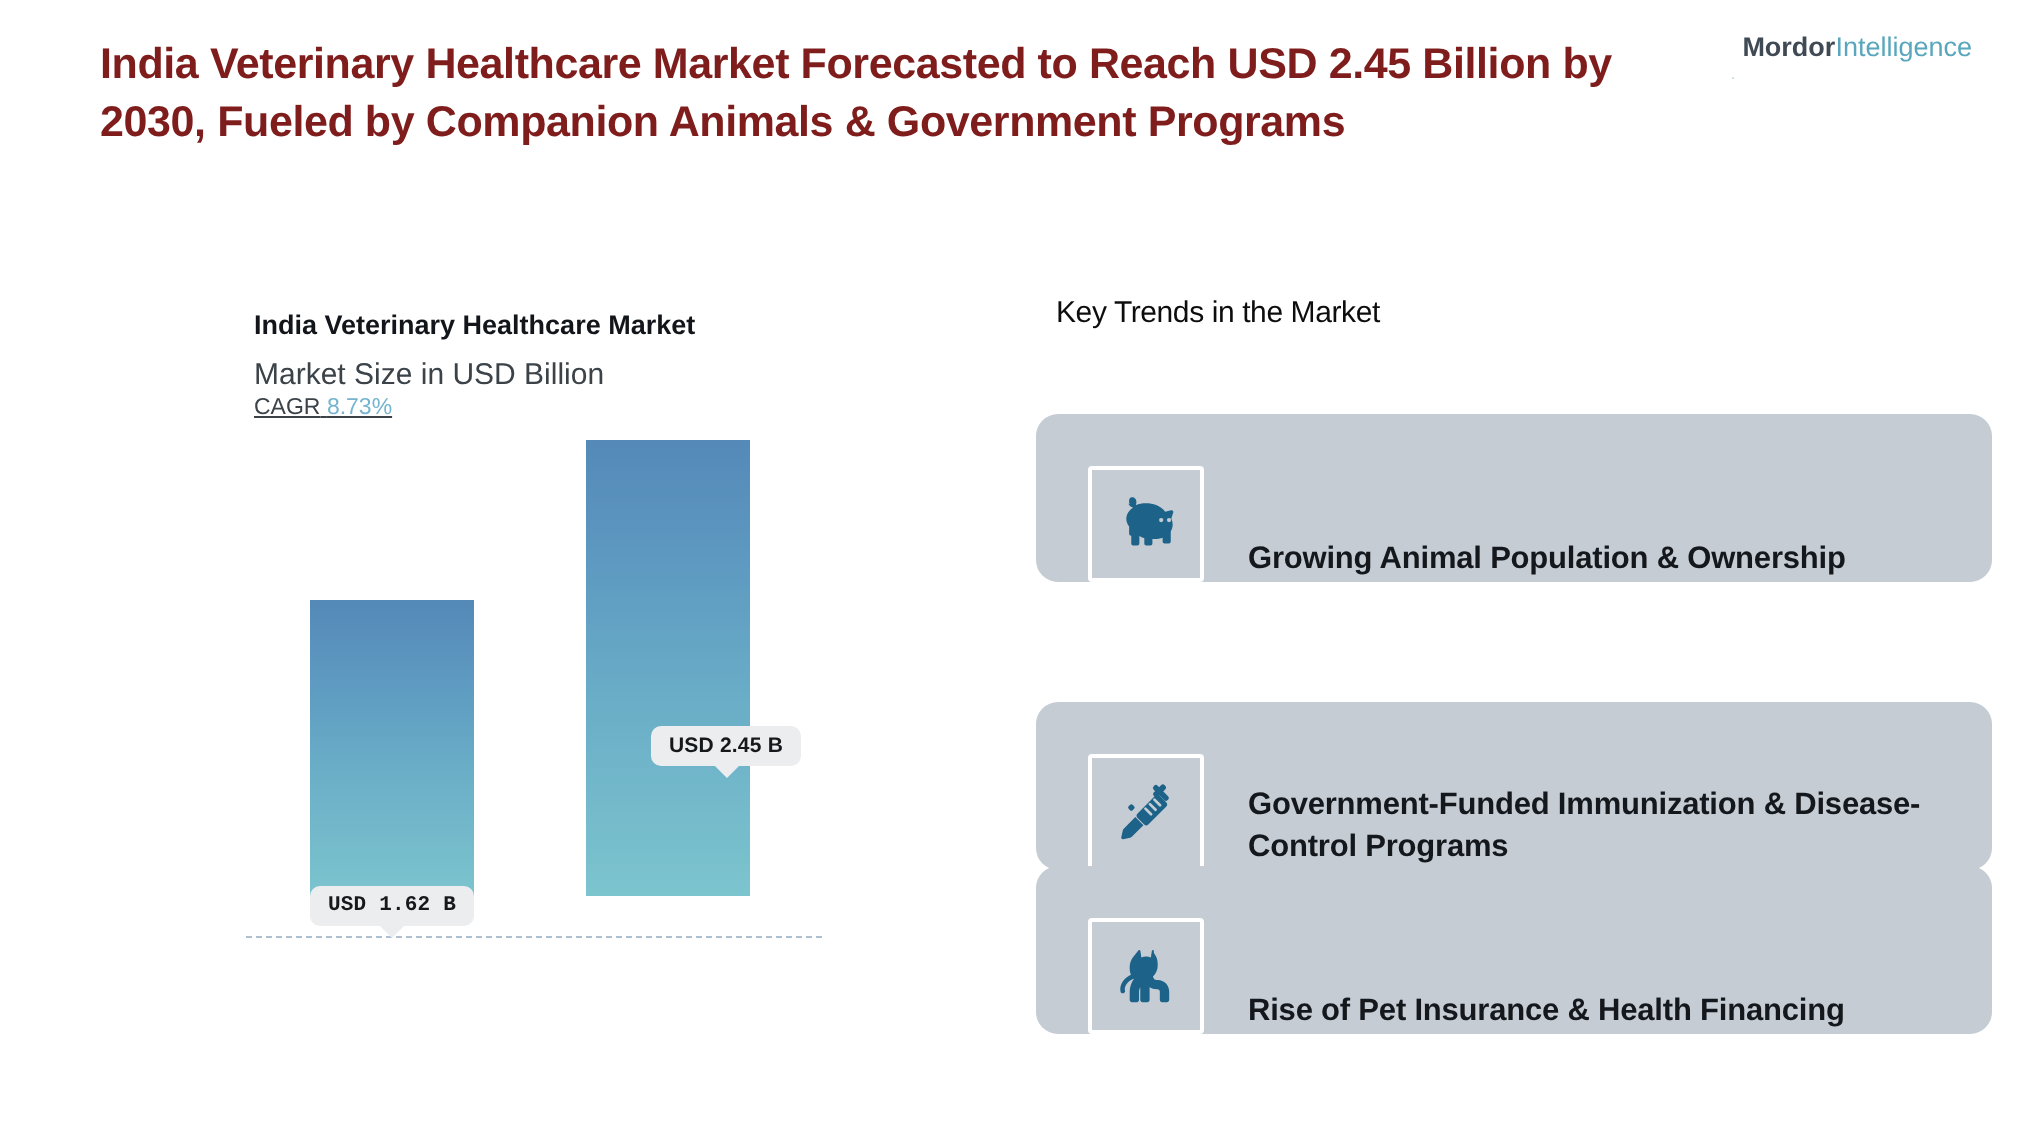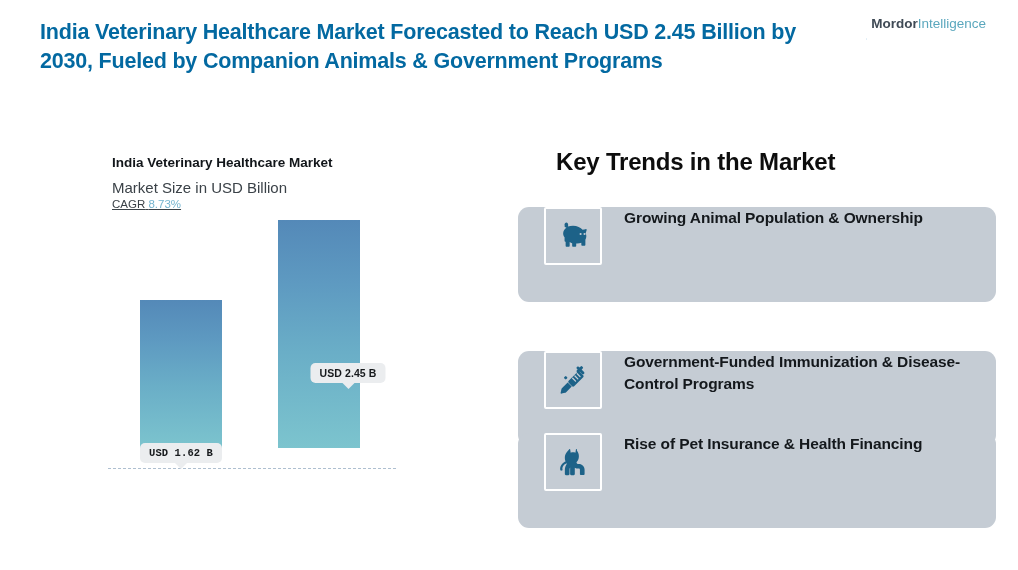--- a/index.html
+++ b/index.html
@@ -6,35 +6,35 @@
   body{
     width:1018px;height:570px;
     background:#ffffff;
     font-family:"Liberation Sans", sans-serif;
     overflow:hidden;position:relative;
   }
   .page{position:absolute;inset:0;}
 
   
   .headline{
-    position:absolute;left:40px;top:18px;width:790px;
+    position:absolute;left:50px;top:18px;width:790px;
     font-size:21.5px;font-weight:bold;line-height:1.33;
-    color:#0369a1;letter-spacing:-0.2px;
+    color:#7f1d1d;letter-spacing:-0.2px;
   }
   .brand{
     position:absolute;left:866px;top:16px;width:120px;
     display:flex;flex-direction:row;align-items:flex-start;gap:4px;
   }
   .brand-mark{width:100px;height:46px;display:block;}
   .brand-text{font-size:13.5px;white-space:nowrap;}
   .brand-text .b1{color:#3f4a55;font-weight:bold;}
   .brand-text .b2{color:#5aa7bd;font-weight:normal;}
 
   
-  .chart-panel{position:absolute;left:0;top:130px;width:500px;height:440px;}
+  .chart-panel{position:absolute;left:15px;top:130px;width:500px;height:440px;}
   .chart-title{
     position:absolute;left:112px;top:25px;
     font-size:13.5px;font-weight:bold;color:#12161a;
   }
   .chart-sub{
     position:absolute;left:112px;top:49px;
     font-size:15px;color:#3b4248;
   }
   .chart-cagr{
     position:absolute;left:112px;top:68px;
@@ -69,26 +69,26 @@
     border-left:7px solid transparent;border-right:7px solid transparent;
     border-top:7px solid #ebedef;
   }
   #bubble-0{left:181px;top:313px;font-family:Liberation Mono, monospace;}
   #bubble-1{left:319px;top:233px;margin-left:29px;}
 
   
   .trends{position:absolute;left:518px;top:140px;width:478px;}
   .trends-title{
     position:absolute;left:10px;top:8px;
-    font-size:24px;font-weight:bold;color:#0d0d0d;letter-spacing:-0.2px;margin-left:28px;
+    font-size:15px;font-weight:normal;color:#0d0d0d;letter-spacing:-0.2px;
   }
   .card{
-    position:absolute;left:0;width:478px;height:95px;
+    position:absolute;left:0;width:478px;height:84px;
     background:#c5ccd4;border-radius:11px;
-    display:flex;align-items:flex-start;
+    display:flex;align-items:flex-end;
   }
   #card-0{top:67px;}
   #card-1{top:180px;margin-top:31px;}
   #card-2{top:293px;}
 
   .icon-box{
     margin-left:26px;width:54px;height:54px;flex:0 0 54px;
     border:2.5px solid #ffffff;border-radius:2px;
     display:flex;align-items:center;justify-content:center;
   }

